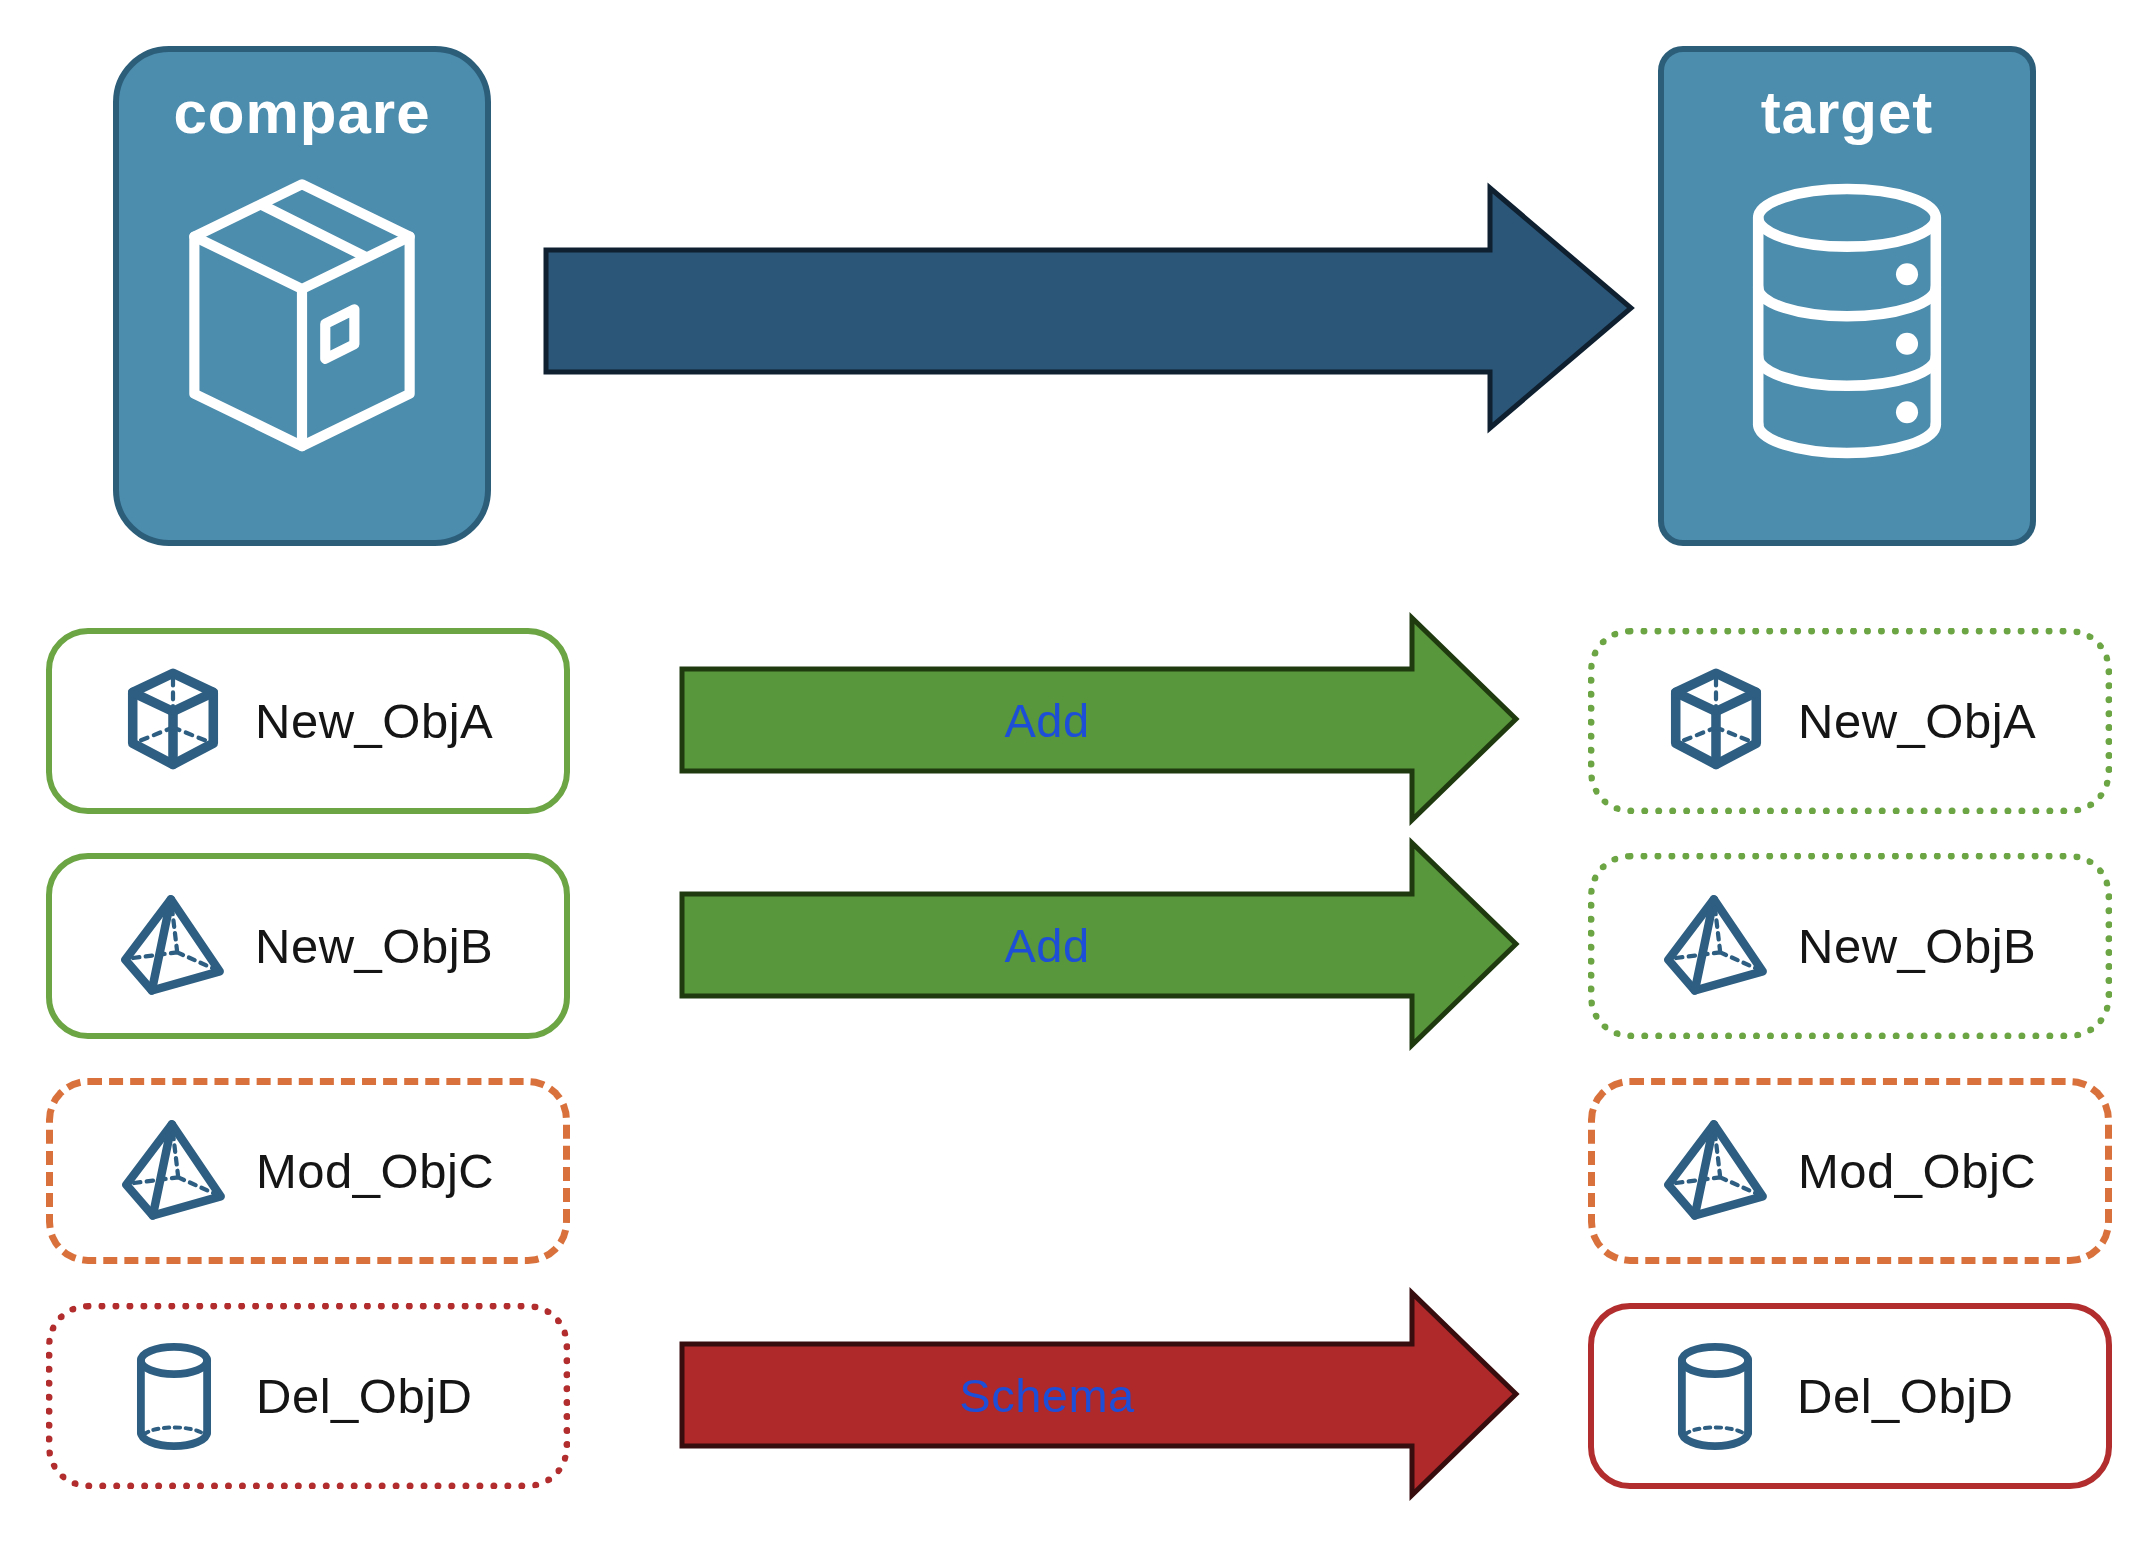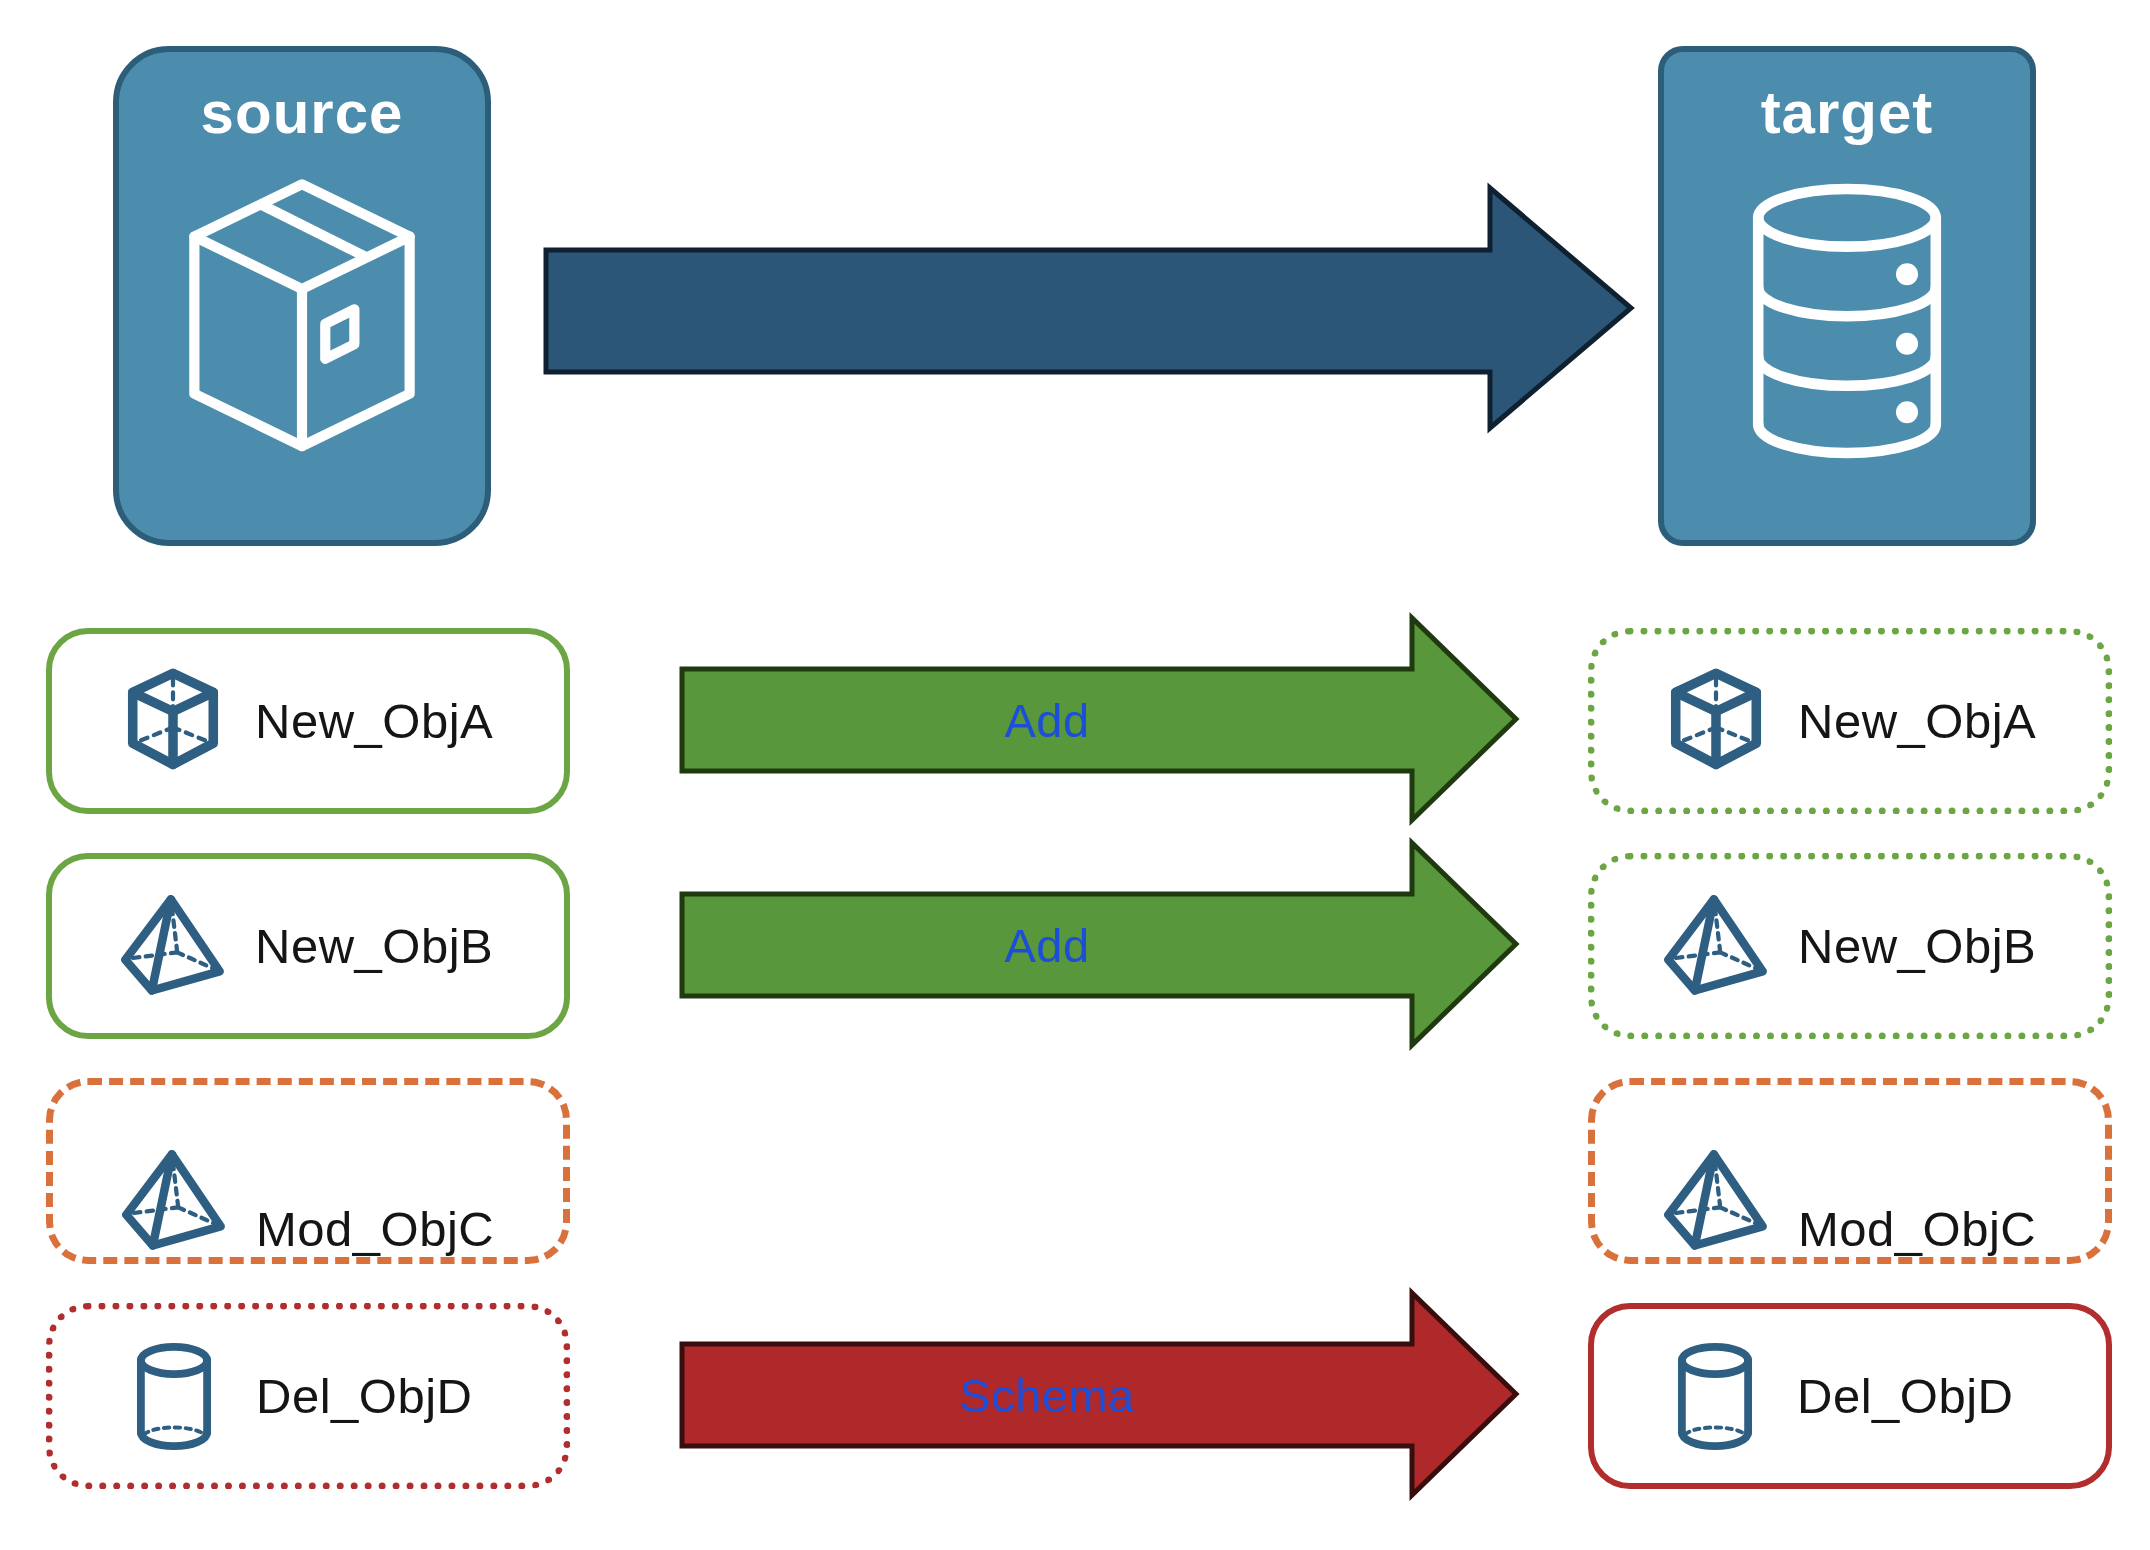--- a/index.html
+++ b/index.html
@@ -32,21 +32,21 @@
   .row{position:absolute;left:0;width:2150px;height:186px;}
   .obj-box{
     position:absolute;top:0;width:524px;height:186px;background:#ffffff;
     border-radius:42px;box-sizing:border-box;
     display:flex;align-items:center;padding-left:68px;gap:29px;
   }
   .obj-box.left{left:46px;}
   .obj-box.right{left:1588px;}
   .b-green-solid{border:6px solid #6CA544;}
   .b-green-dotted{border:7px dotted #6CA544;}
-  .b-orange-dashed{border:7px dashed #D8713C;align-items:flex-end;}
+  .b-orange-dashed{border:7px dashed #D8713C;}
   .b-red-dotted{border:7px dotted #B22E2E;}
   .b-red-solid{border:6px solid #B22E2E;}
   .obj-icon{width:106px;height:112px;flex:none;}
   .obj-label{font-size:49px;color:#151515;letter-spacing:0.5px;}
   
   .row-arrow{position:absolute;left:658px;top:-16px;width:872px;height:214px;}
   .row-arrow svg{position:absolute;left:0;top:0;}
   .row-arrow .arrow-label{
     position:absolute;left:24px;top:57px;width:730px;height:102px;
     display:flex;align-items:center;justify-content:center;
@@ -59,21 +59,21 @@
   .ic-solid{fill:none;stroke:#2E5F82;stroke-linejoin:round;stroke-linecap:round;}
   .ic-dash{fill:none;stroke:#2E5F82;stroke-linejoin:round;stroke-linecap:round;}
   .wt-solid{fill:none;stroke:#ffffff;stroke-linejoin:round;stroke-linecap:round;}
 </style>
 </head>
 <body>
 
 <div class="canvas">
 
   <div class="node source">
-    <div class="node-label">source</div>
+    <div class="node-label">compare</div>
     <svg class="node-icon" width="300" height="320" viewBox="0 0 100 110">
       <path class="wt-solid" stroke-width="3.5" d="M50,8 L87,26 L87,80 L50,98 L13,80 L13,26 Z"></path>
       <path class="wt-solid" stroke-width="3.5" d="M13,26 L50,44 L87,26"></path>
       <path class="wt-solid" stroke-width="3.5" d="M50,44 L50,98"></path>
       <path class="wt-solid" stroke-width="3.5" d="M36,15 L72,33"></path>
       <path class="wt-solid" stroke-width="3.5" d="M58,56 L68,51 L68,63 L58,68 Z"></path>
     </svg>
   </div>
 
   <div class="main-arrow">

